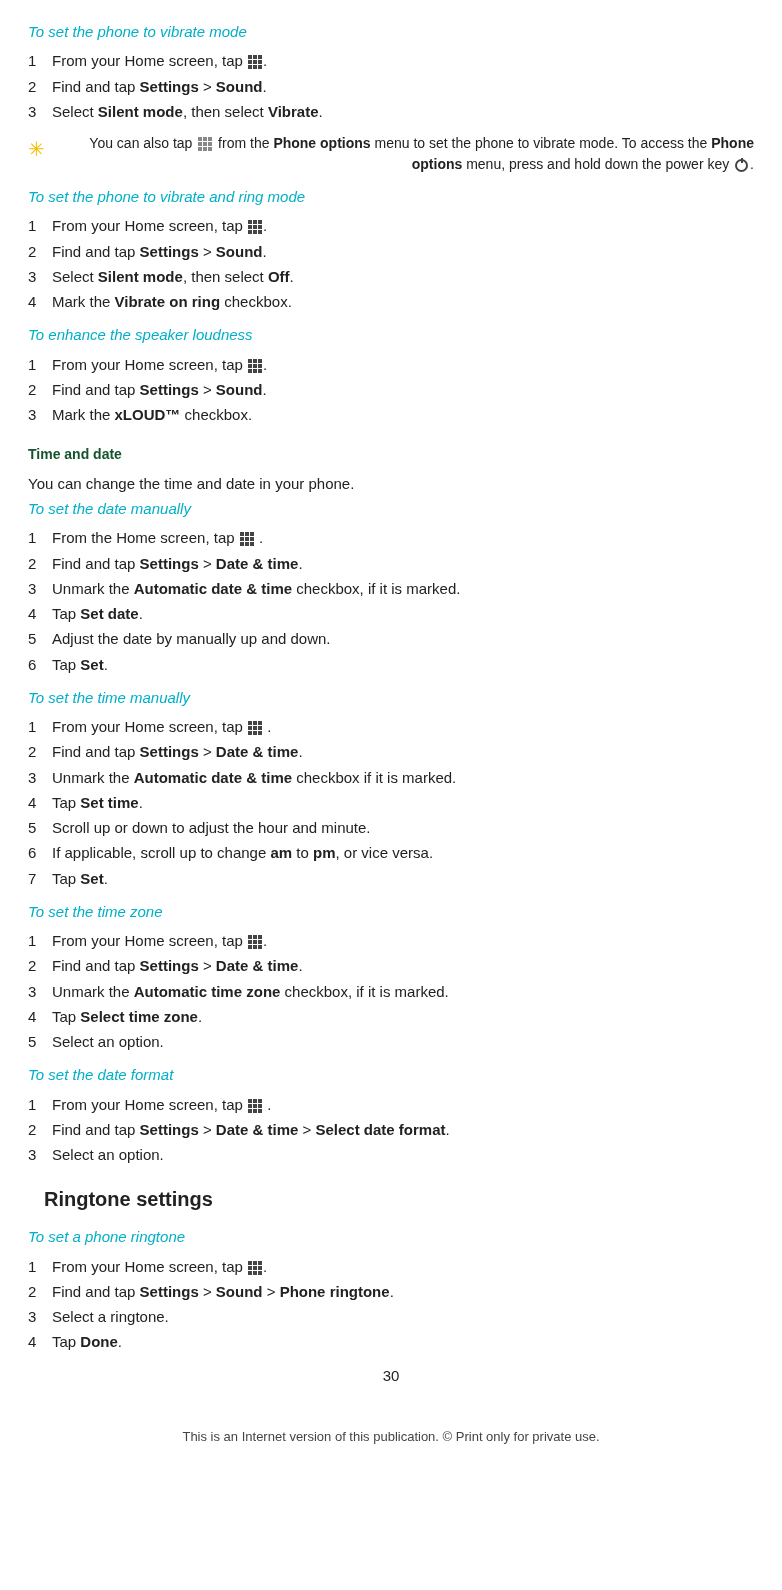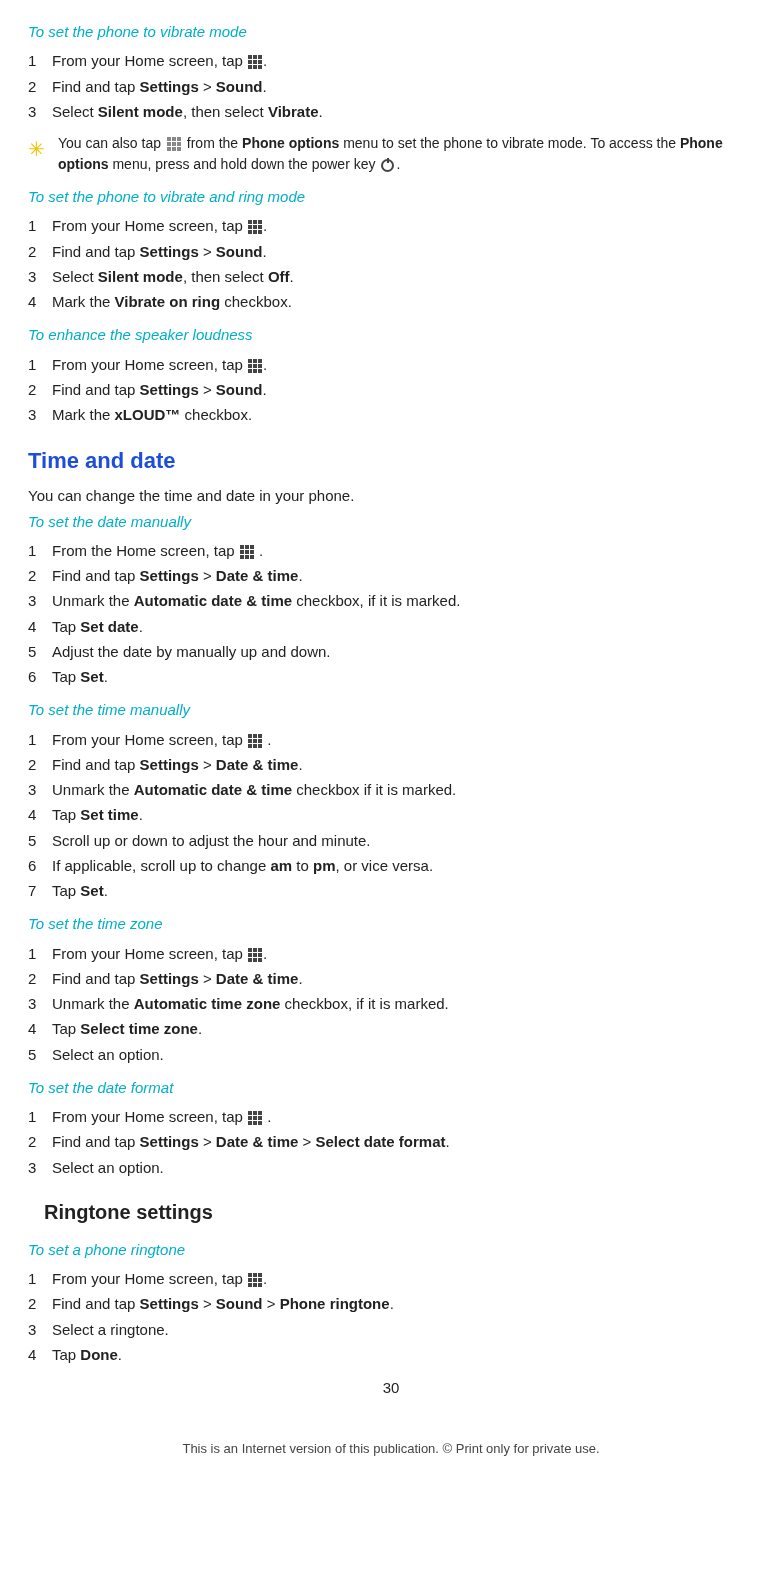--- a/index.html
+++ b/index.html
@@ -15,23 +15,23 @@
     }
     .section-heading {
       color: #00b0c8;
       font-size: 15px;
       font-weight: normal;
       margin-bottom: 6px;
       margin-top: 2px;
       font-style: italic;
     }
     .main-heading {
-      font-size: 22px;
+      font-size: 14px;
       font-weight: bold;
-      color: #1d4ed8;
+      color: #14532d;
       margin: 18px 0 6px 0;
     }
     .sub-heading {
       font-size: 20px;
       font-weight: bold;
       color: #222;
       margin: 18px 0 4px 16px;
     }
     .ol-list {
       list-style: none;
@@ -65,20 +65,21 @@
     .tip-icon {
       color: #f5c000;
       font-size: 20px;
       margin-top: 1px;
       min-width: 22px;
     }
     .tip-text {
       font-size: 14px;
       color: #222;
       line-height: 1.5;
+      text-align: right;
     }
     .section-block {
       margin-bottom: 10px;
     }
     .page-footer {
       text-align: center;
       margin-top: 30px;
       padding-top: 10px;
       border-top: none;
       color: #444;

